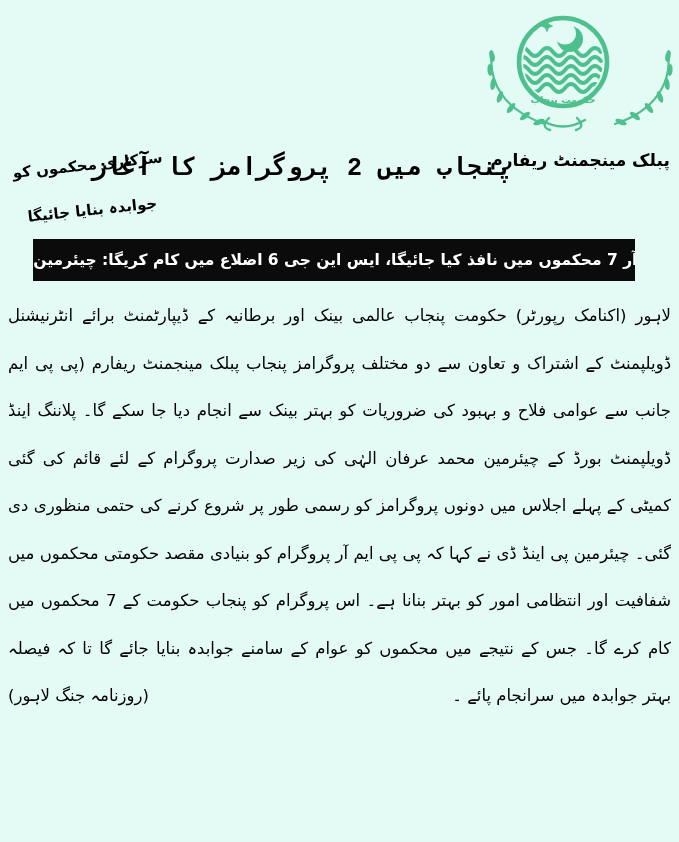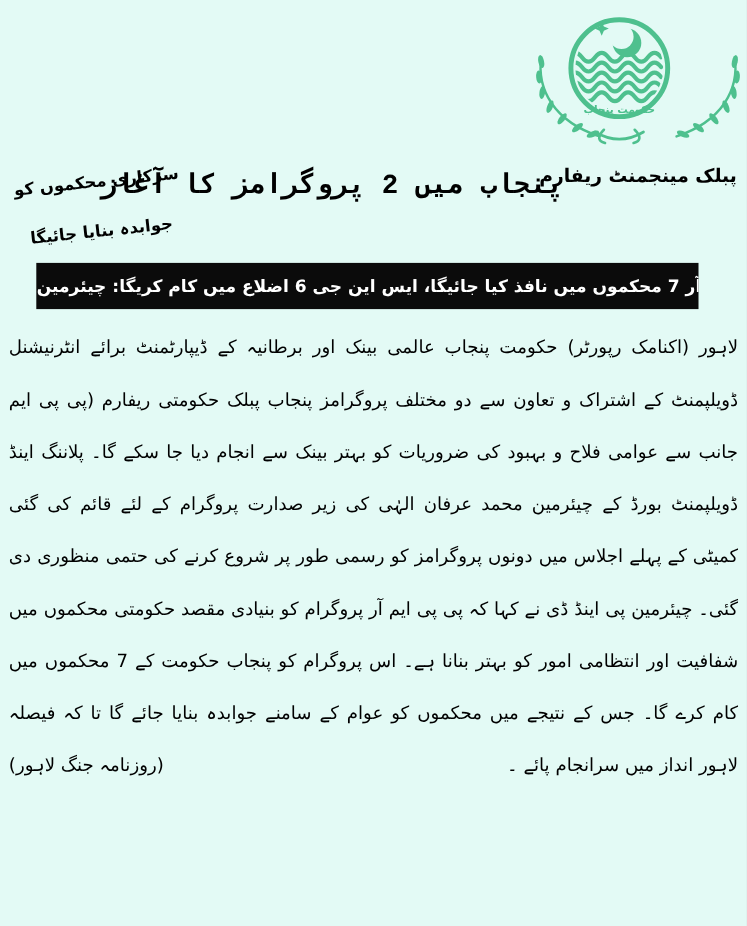--- a/index.html
+++ b/index.html
@@ -125,26 +125,26 @@
 
   <div class="kicker-left">
     <div>سرکاری محکموں کو</div>
     <div>جوابدہ بنایا جائیگا</div>
   </div>
 
   <div class="banner">پی پی ایم آر 7 محکموں میں نافذ کیا جائیگا، ایس این جی 6 اضلاع میں کام کریگا: چیئرمین پی اینڈ ڈی</div>
 
   <div class="article">
     <div class="line">لاہور (اکنامک رپورٹر) حکومت پنجاب عالمی بینک اور برطانیہ کے ڈیپارٹمنٹ برائے انٹرنیشنل</div>
-    <div class="line">ڈویلپمنٹ کے اشتراک و تعاون سے دو مختلف پروگرامز پنجاب پبلک حکومتی ریفارم (پی پی ایم</div>
+    <div class="line">ڈویلپمنٹ کے اشتراک و تعاون سے دو مختلف پروگرامز پنجاب پبلک مینجمنٹ ریفارم (پی پی ایم</div>
     <div class="line">جانب سے عوامی فلاح و بہبود کی ضروریات کو بہتر بینک سے انجام دیا جا سکے گا۔ پلاننگ اینڈ</div>
     <div class="line">ڈویلپمنٹ بورڈ کے چیئرمین محمد عرفان الہٰی کی زیر صدارت پروگرام کے لئے قائم کی گئی سٹیرنگ</div>
     <div class="line">کمیٹی کے پہلے اجلاس میں دونوں پروگرامز کو رسمی طور پر شروع کرنے کی حتمی منظوری دی</div>
     <div class="line">گئی۔ چیئرمین پی اینڈ ڈی نے کہا کہ پی پی ایم آر پروگرام کو بنیادی مقصد حکومتی محکموں میں</div>
     <div class="line">شفافیت اور انتظامی امور کو بہتر بنانا ہے۔ اس پروگرام کو پنجاب حکومت کے 7 محکموں میں نافذ کیا</div>
     <div class="line">کام کرے گا۔ جس کے نتیجے میں محکموں کو عوام کے سامنے جوابدہ بنایا جائے گا تا کہ فیصلہ سازی</div>
     <div class="last-line">
-      <span>لاہور انداز میں سرانجام پائے ۔</span>
+      <span>بہتر جوابدہ میں سرانجام پائے ۔</span>
       <span>(روزنامہ جنگ لاہور)</span>
     </div>
   </div>
 
 </div>
 
 </body></html>

